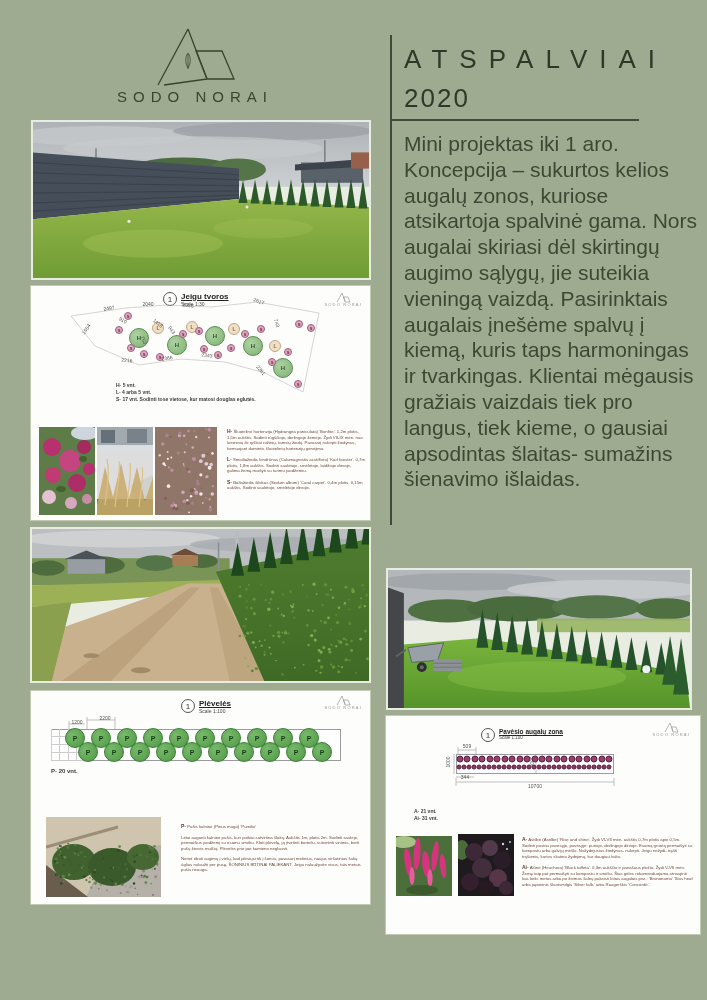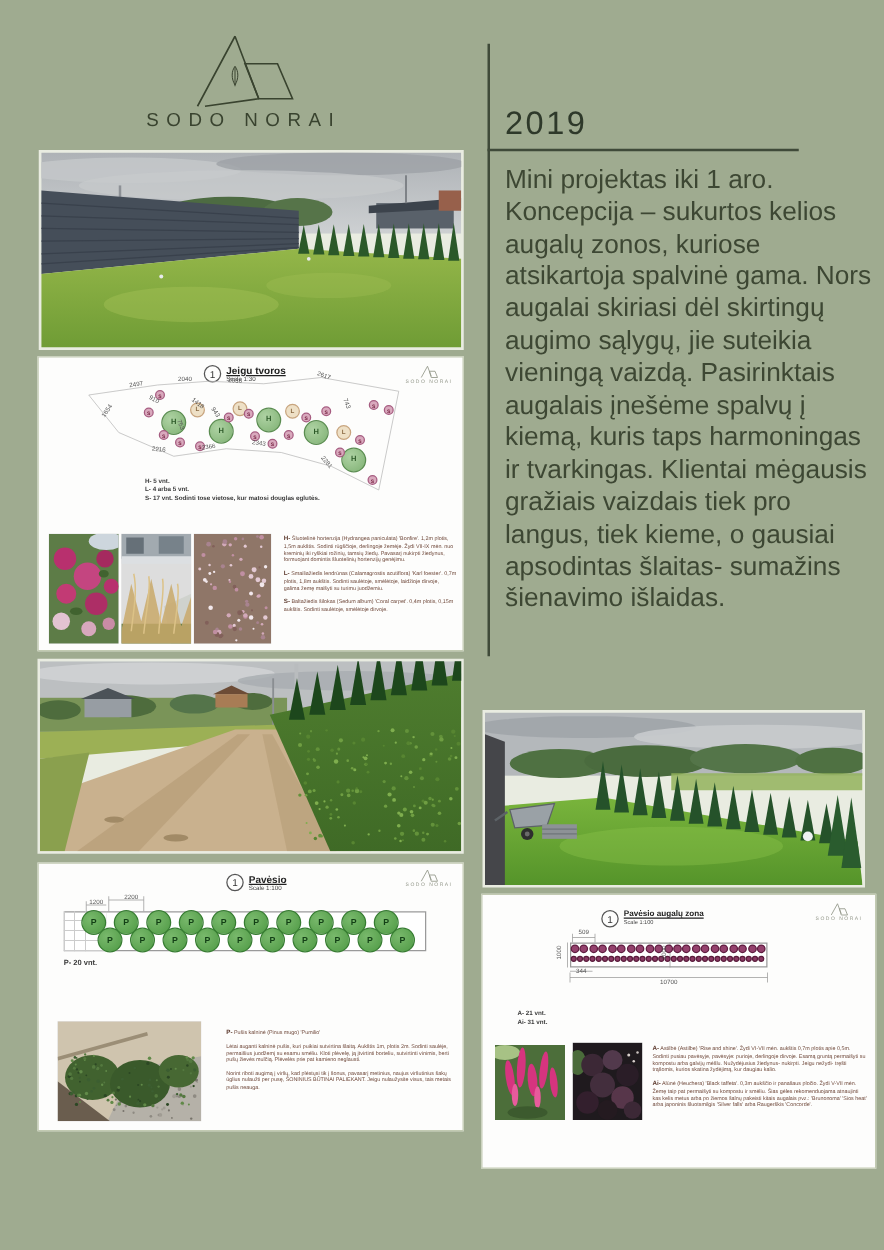--- a/index.html
+++ b/index.html
@@ -57,21 +57,22 @@
 
   <svg class="abs" style="left:148px;top:26px" width="92" height="62" viewBox="0 0 92 62">
     <g fill="none" stroke="#39432f" stroke-width="1.3">
       <path d="M40,3 L10,59 M40,3 L59,53 M16,59 L59,53"></path>
       <path d="M48,25 L74,25 L86,53 L59,53 Z"></path>
       <path d="M40,27 c-3,4 -3,10 0,15 c3,-5 3,-11 0,-15 M40,28 l0,15" stroke-width="0.8"></path>
     </g>
   </svg>
   <div class="abs brand">SODO NORAI</div>
   <div class="abs vline"></div>
-  <div class="abs year">2019</div>
+  <div class="abs title">ATSPALVIAI</div>
+  <div class="abs year">2020</div>
   <div class="abs hline"></div>
   <div class="abs intro">Mini projektas iki 1 aro. Koncepcija – sukurtos kelios augalų zonos, kuriose atsikartoja spalvinė gama. Nors augalai skiriasi dėl skirtingų augimo sąlygų, jie suteikia vieningą vaizdą. Pasirinktais augalais įnešėme spalvų į kiemą, kuris taps harmoningas ir tvarkingas. Klientai mėgausis gražiais vaizdais tiek pro langus, tiek kieme, o gausiai apsodintas šlaitas- sumažins šienavimo išlaidas.</div>
 
   <div class="abs photo" style="left:31px;top:120px;width:340px;height:160px;">
     <svg viewBox="0 0 336 154" preserveAspectRatio="none">
       <defs>
         <linearGradient id="sky1" x1="0" y1="0" x2="0" y2="1">
             <stop offset="0" stop-color="#aeb2b6"></stop>
             <stop offset="1" stop-color="#cdd0d2"></stop>
           </linearGradient>
@@ -493,21 +494,21 @@
       <svg width="16" height="11" viewBox="0 0 16 11">
         <g fill="none" stroke="#95998c" stroke-width="0.7">
           <path d="M7,1 L2,10 M7,1 L10,9 M8.5,5 L13,5 L15,10 L10,10 Z"></path>
         </g>
       </svg>
       <span>SODO NORAI</span>
     </div>
     <div class="abs planhead" style="left:150px;top:8px;">
       <span class="refnum">1</span>
       <span>
-        <div class="ptitle">Pavėsio</div>
+        <div class="ptitle">Plėvelės</div>
         <div class="pscale">Scale 1:100</div>
       </span>
     </div>
     <div class="band" style="left:20px;top:38px;width:290px;height:32px;"></div>
     <div class="grid" style="left:20px;top:38px;width:34px;height:32px;"></div>
     <svg class="dimsvg" width="341" height="80" viewBox="0 0 341 80">
       <g stroke="#999" stroke-width="0.6" fill="none">
         <line x1="38" y1="33" x2="54" y2="33"></line>
           <line x1="56" y1="29" x2="84" y2="29"></line>
         <line x1="38" y1="30" x2="38" y2="38"></line>

